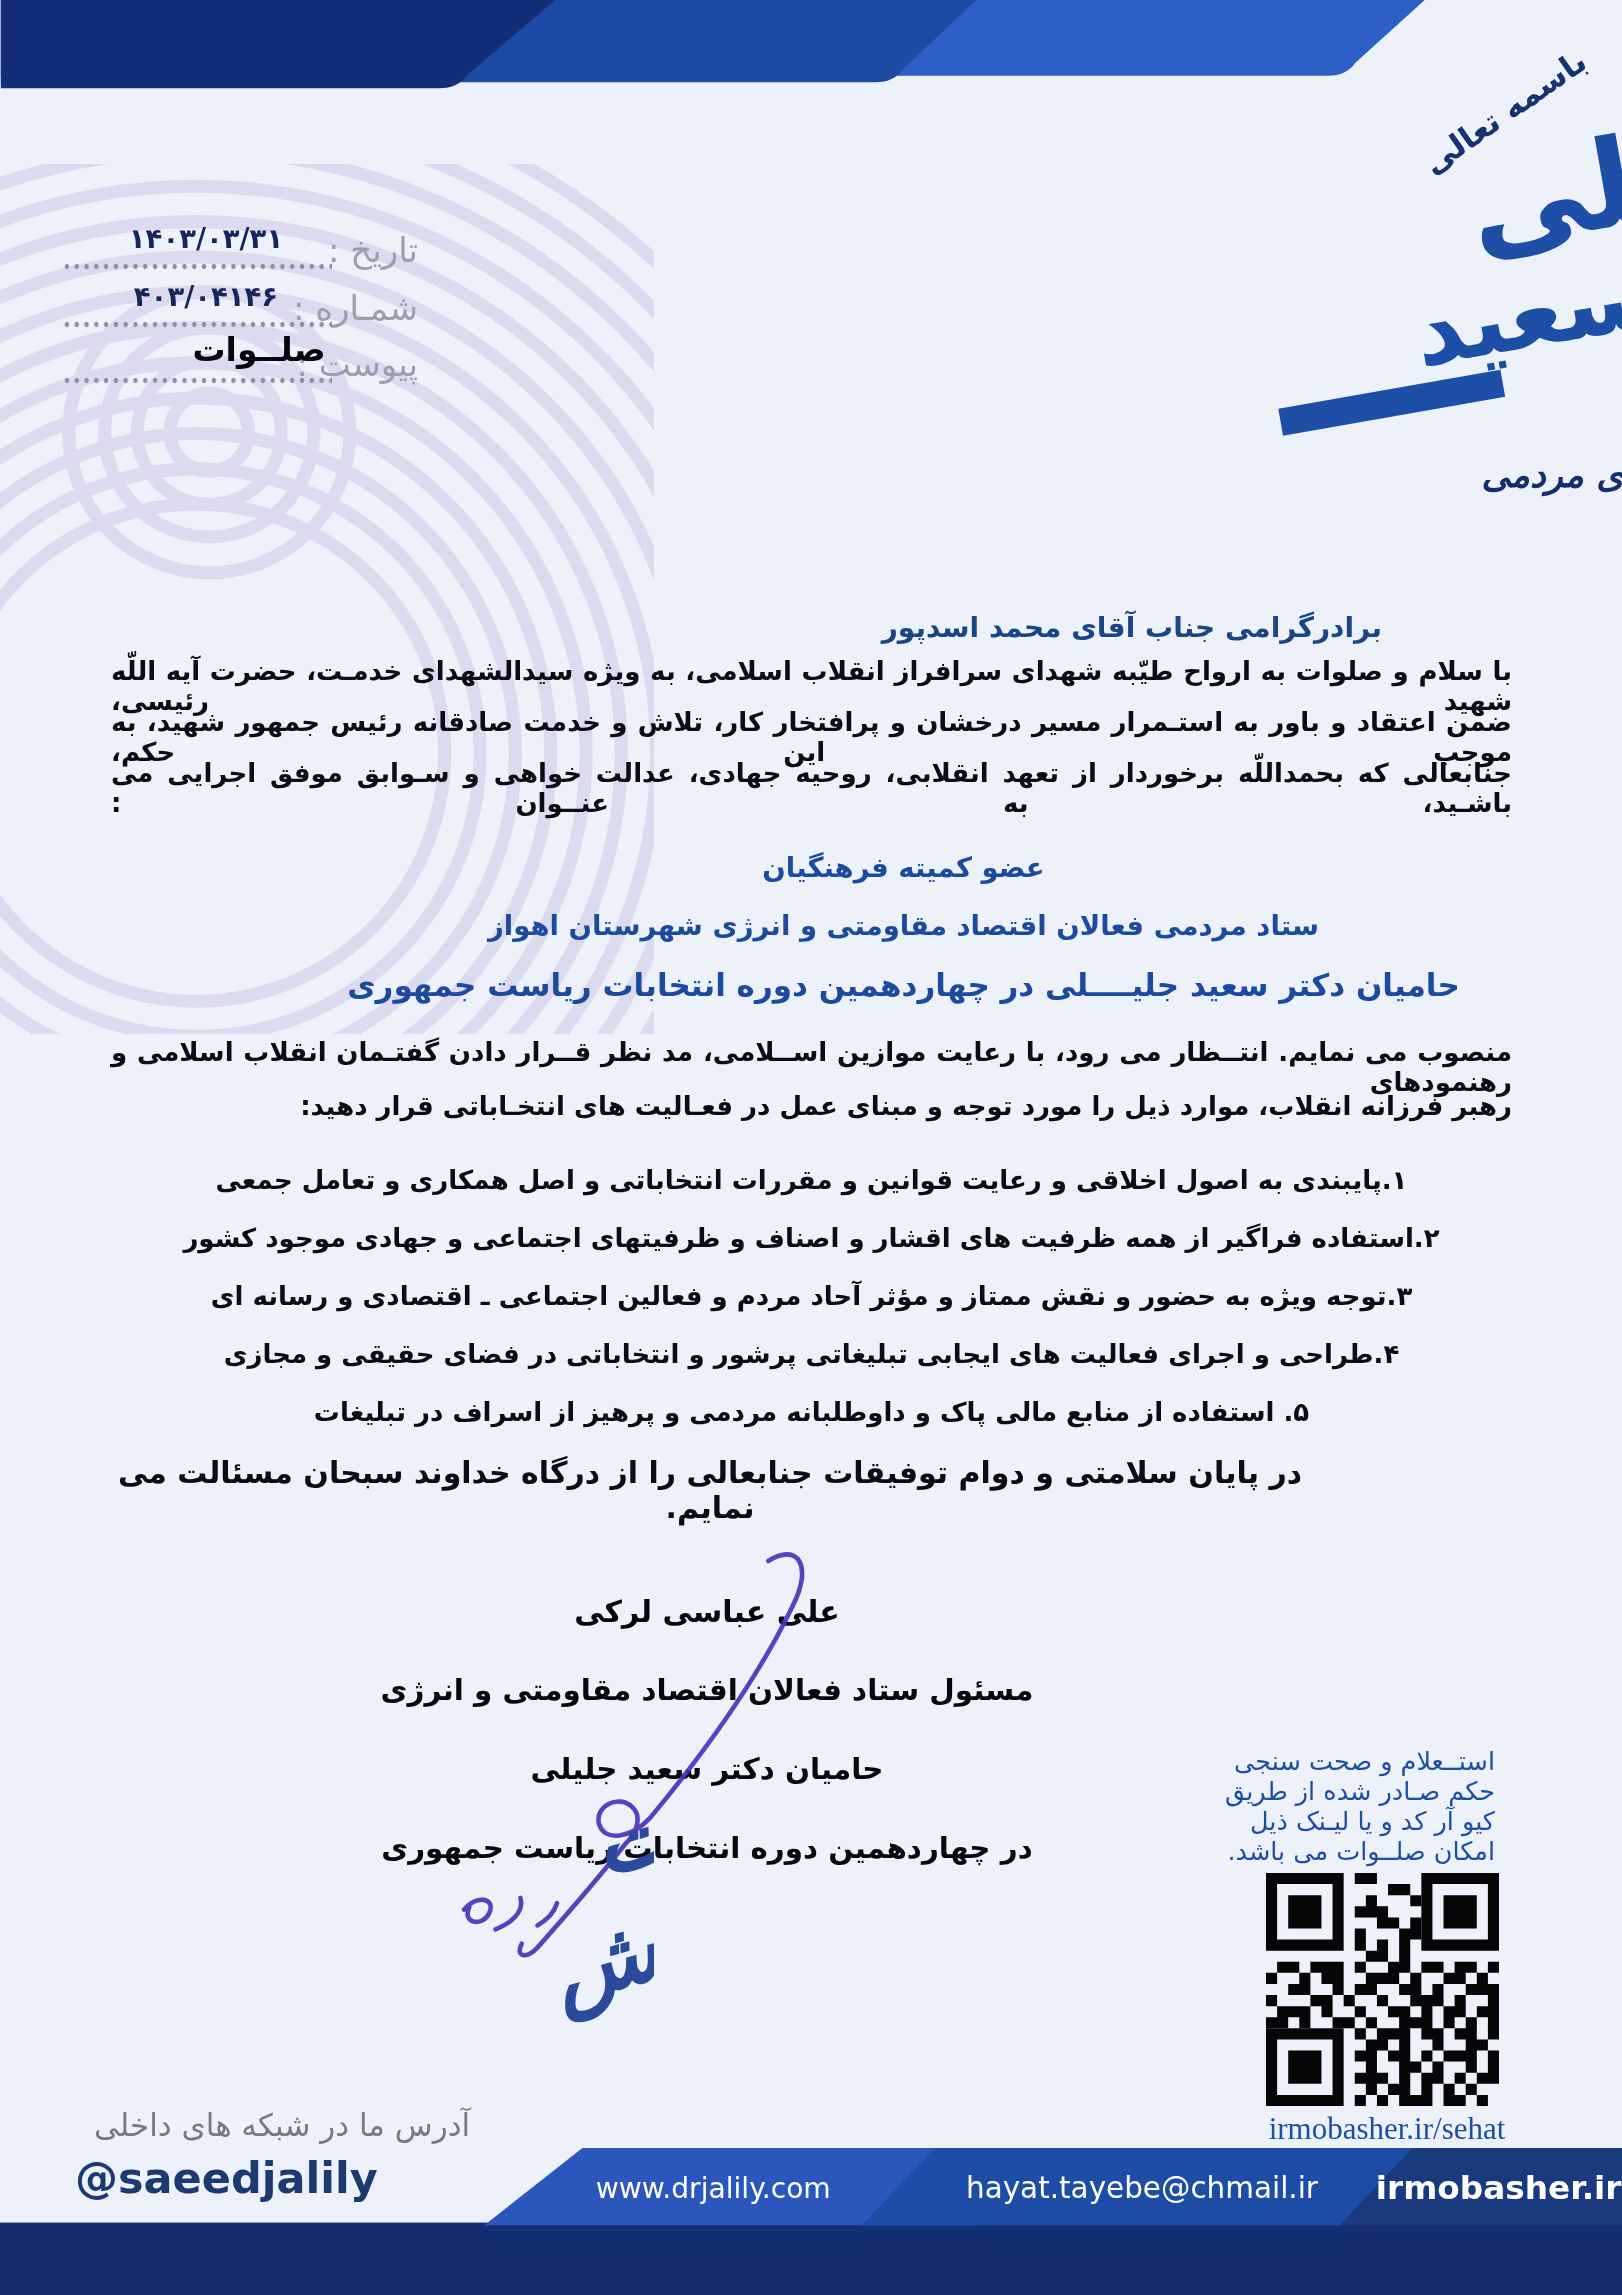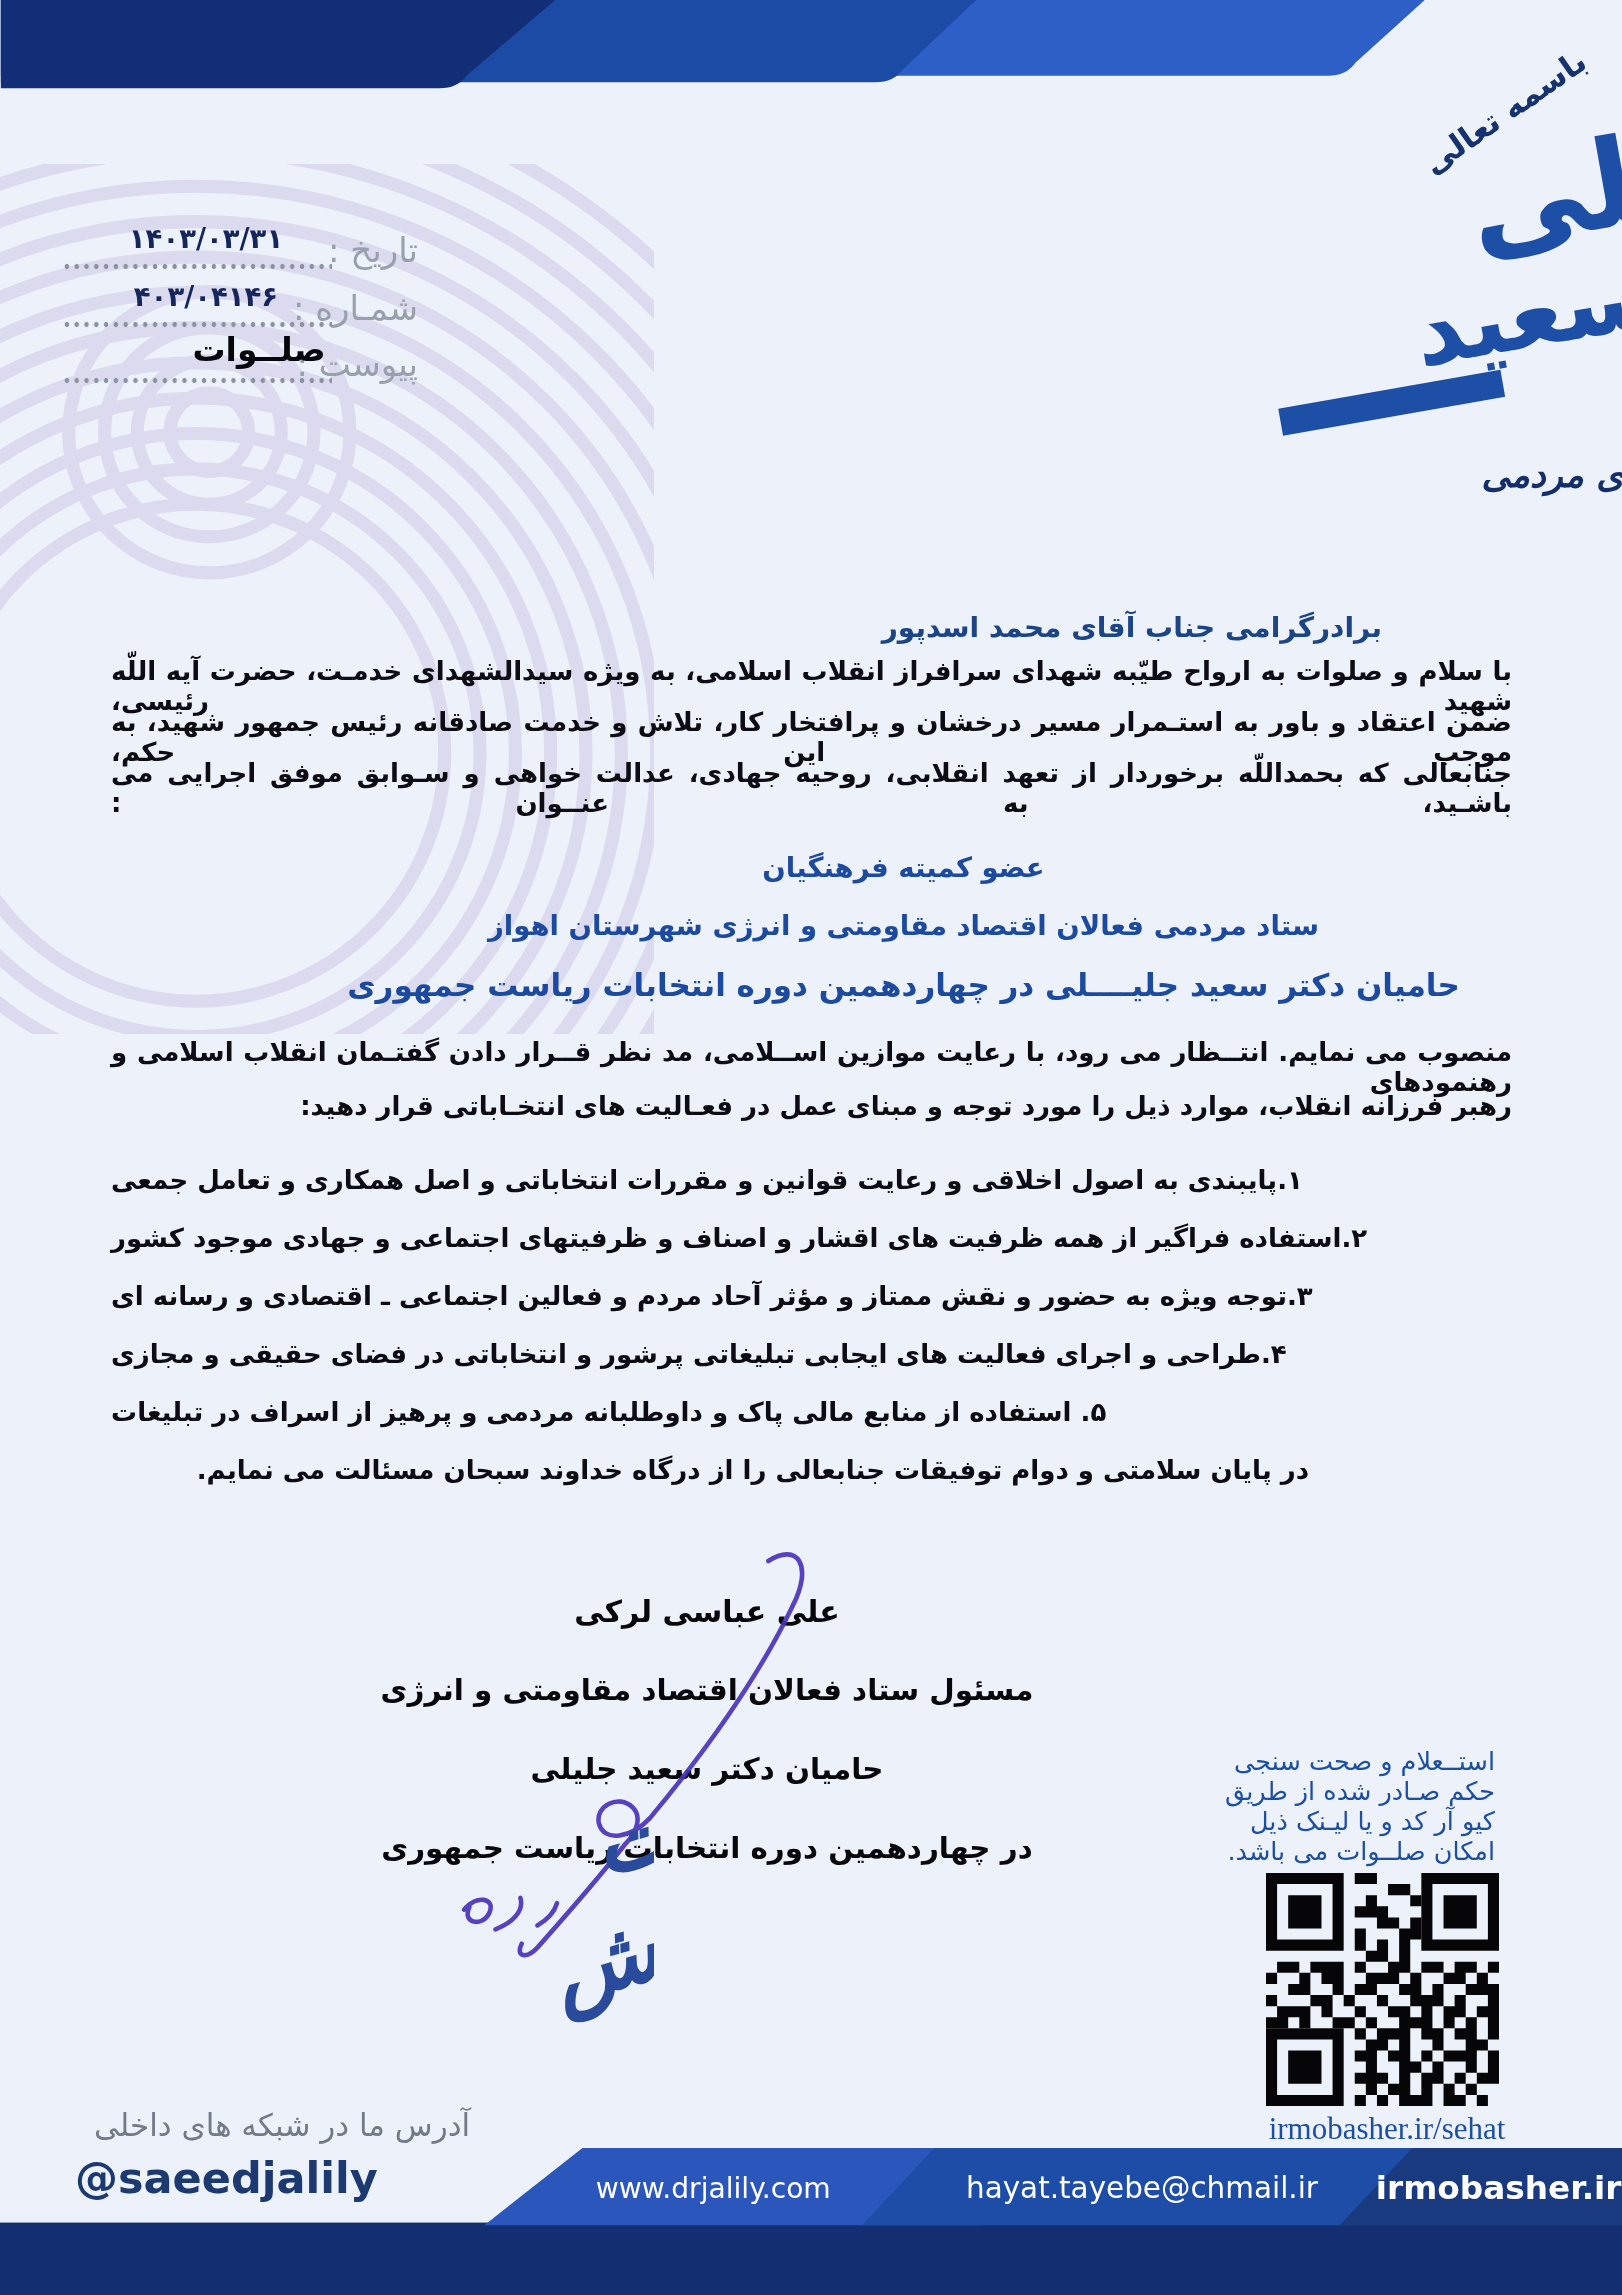--- a/index.html
+++ b/index.html
@@ -27,22 +27,22 @@
   .jline { text-align:justify; text-align-last:justify; height:51px; overflow:visible; }
   .rline { text-align:right; height:51px; }
   #intro-para { top:656px; }
   #title-block { position:absolute; top:851px; left:197px; right:13px;
                  text-align:center; color:#1c4a9e; font-weight:bold; }
   .title-sm { font-size:27.5px; height:58px; }
   .title-lg { font-size:31px; height:62px; }
   #expect-para { top:1037px; }
   #expect-para .jline, #expect-para .rline { height:54px; }
   #items-block { top:1165px; }
-  .item-line { text-align:left; height:58px; font-size:26px; font-weight:bold; }
-  .closing-line { text-align:right; height:58px; font-size:26px; font-weight:bold;
+  .item-line { text-align:center; height:58px; font-size:26px; font-weight:bold; }
+  .closing-line { text-align:center; height:58px; font-size:30px; font-weight:bold;
                   padding-left:0; padding-right:203px; }
 
   
   #sign-block { position:absolute; top:1594px; left:216px; width:982px;
                 text-align:center; font-weight:bold; color:#08080c; }
   .sign-name { font-size:30px; height:79px; }
   .sign-role { font-size:29.4px; height:79px; }
 
   
   #verify-note { position:absolute; top:1746px; right:128px; width:281px;

